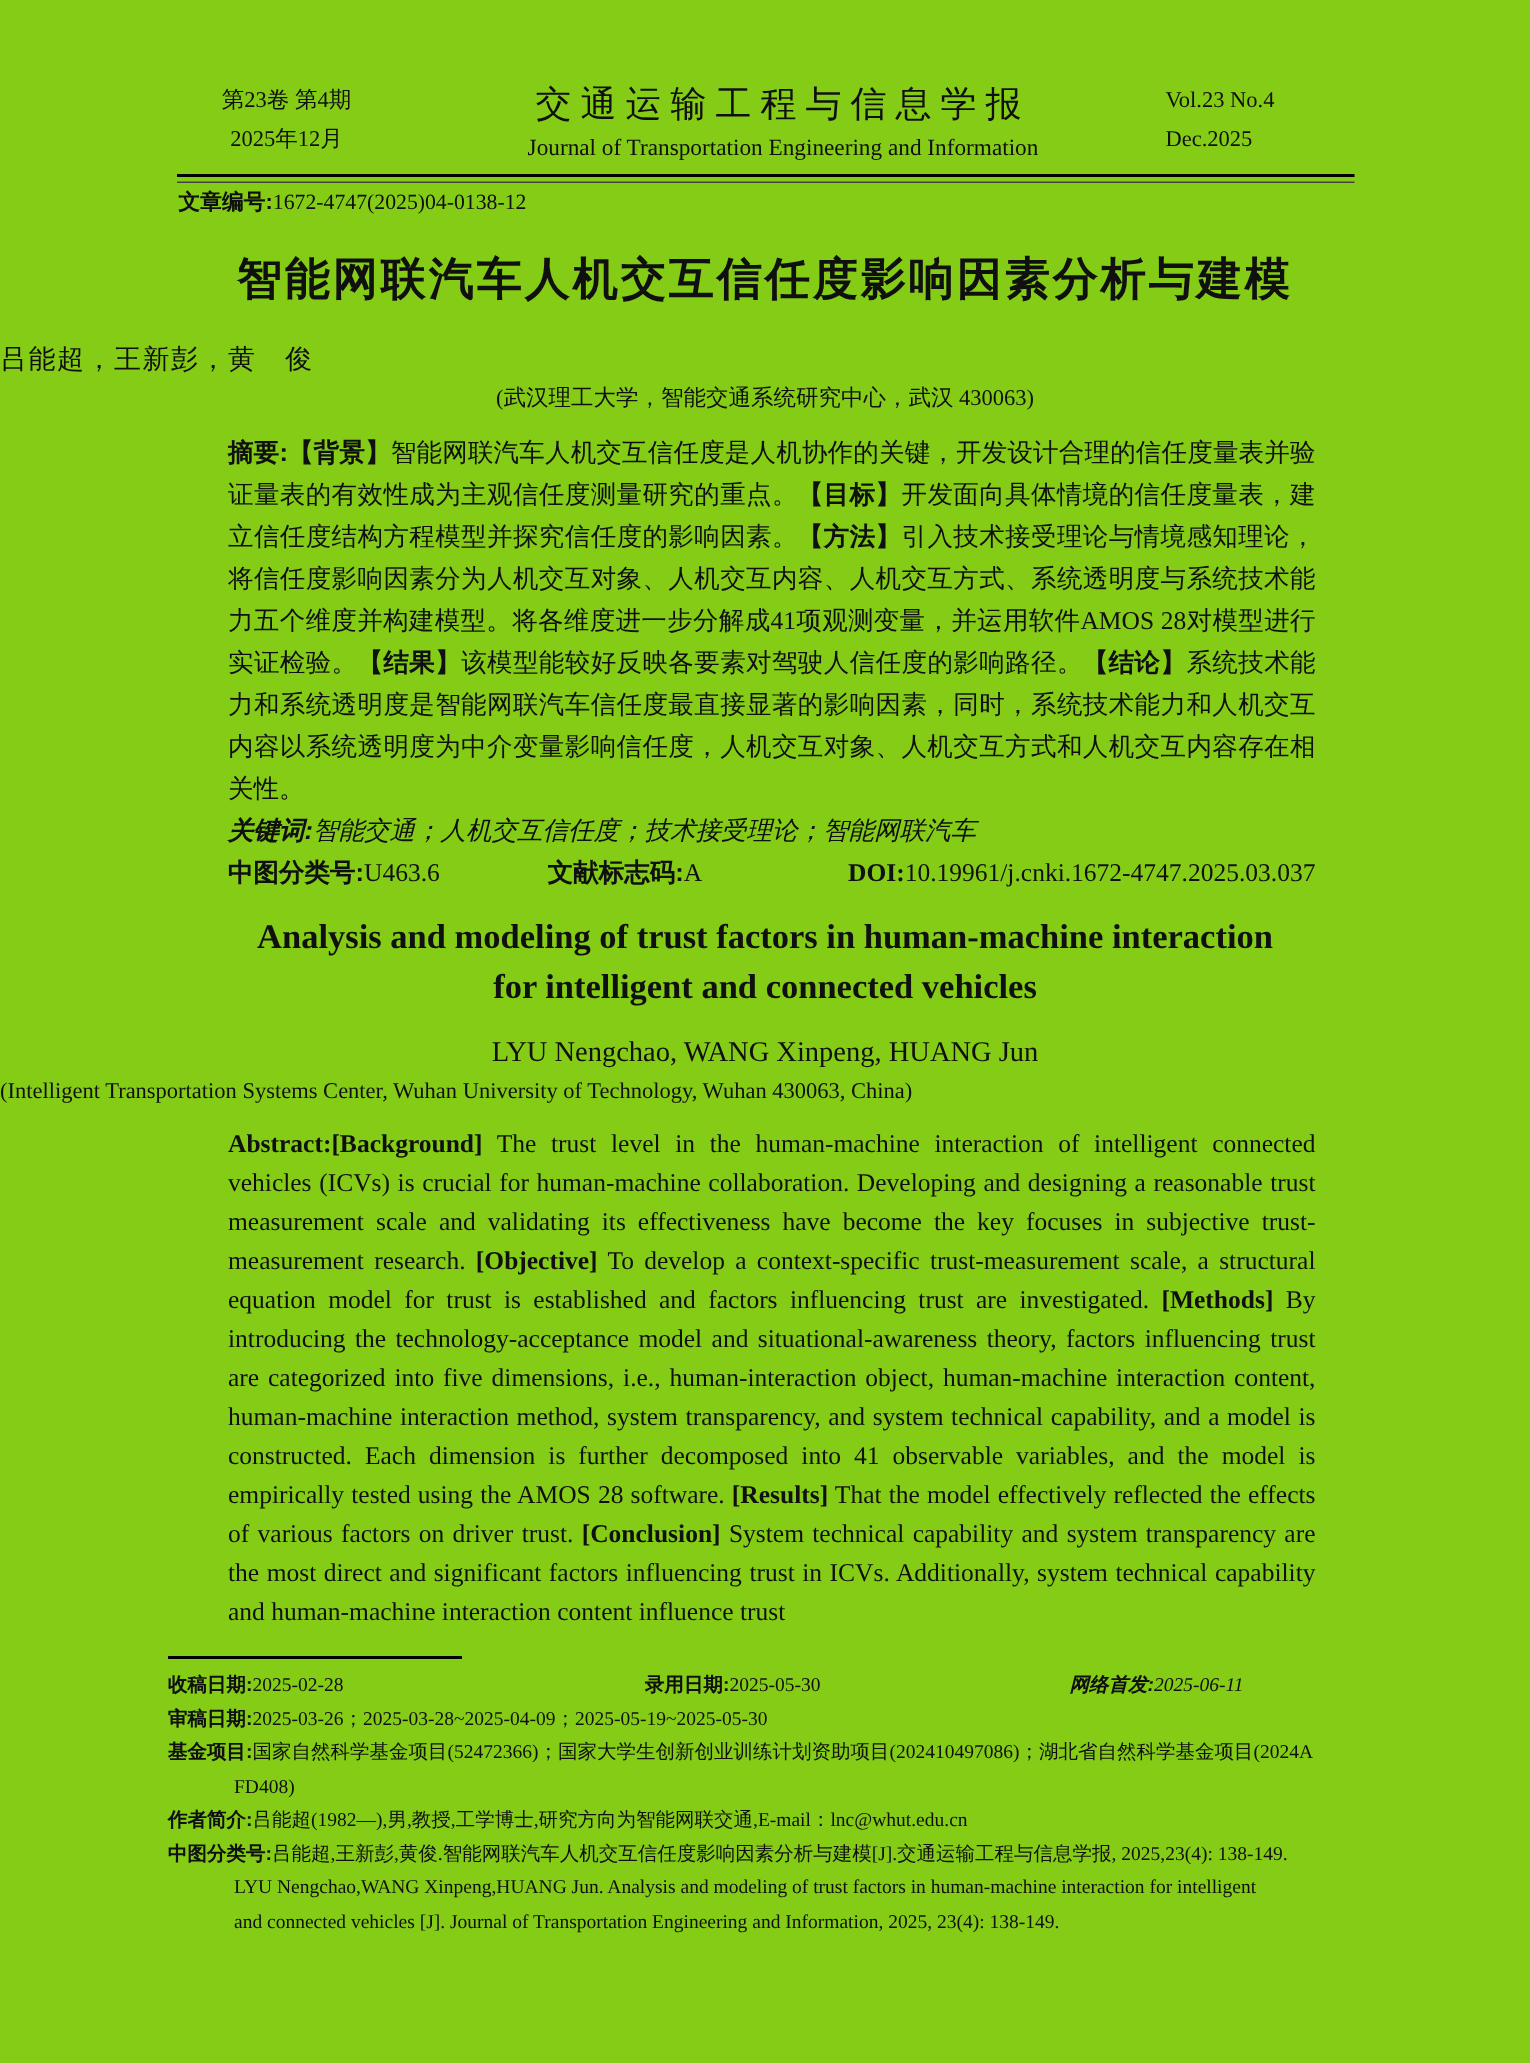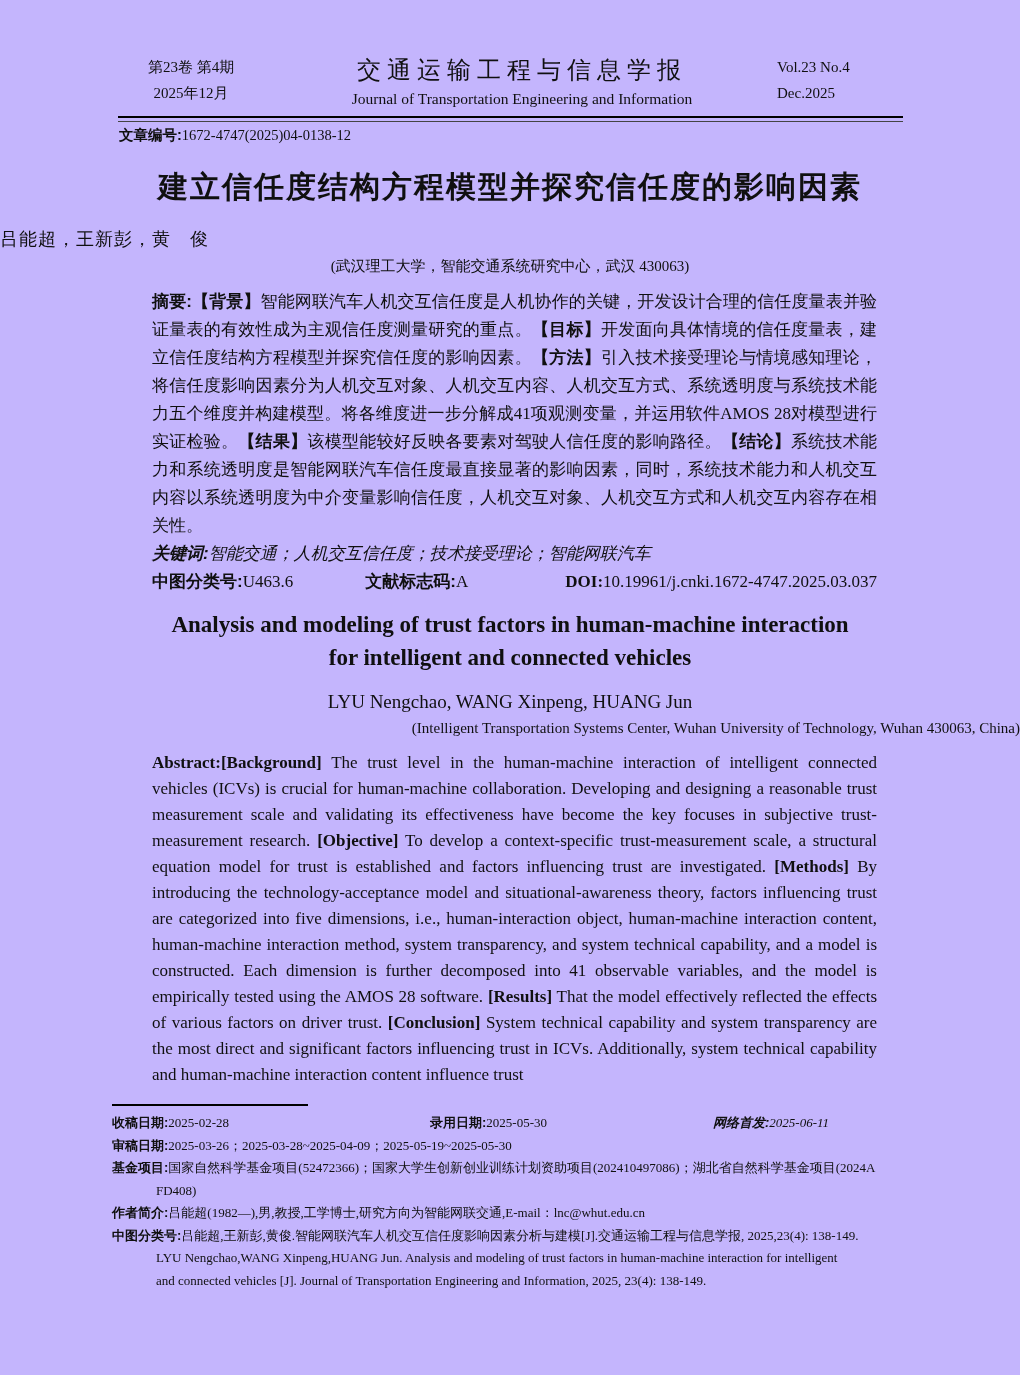--- a/index.html
+++ b/index.html
@@ -1,18 +1,18 @@
 <!DOCTYPE html>
 <html><head>
 <meta charset="utf-8">
 <style>
   html,body { margin:0; padding:0; background:#ffffff; }
   .page {
     position:relative; width:1020px; height:1375px; margin:0 auto;
-    background:#c4b5fd; color:#101010; overflow:hidden;
+    background:#84cc16; color:#101010; overflow:hidden;
     font-family:"Liberation Serif","DejaVu Serif",serif;
   }
   .hei { font-family:"Liberation Sans","DejaVu Sans",sans-serif; font-weight:bold; }
 
   
   .masthead { display:flex; align-items:flex-start; margin:54px 115px 0 115px; }
   .mast-left  { width:152px; text-align:center; font-size:15px; line-height:26px; }
   .mast-right { width:128px; text-align:left; font-size:15px; line-height:26px; }
   .mast-center{ flex:1; text-align:center; }
   .journal-cn { font-size:24px; letter-spacing:6px; line-height:32px; }
@@ -30,21 +30,21 @@
 
   .abs-block { margin:12px 143px 0 152px; font-size:17px; line-height:28px;
     text-align:justify; }
   .kw-line  { margin:0 143px 0 152px; font-size:17px; line-height:28px;font-style:italic; }
   .clc-line { display:flex; margin:0 143px 0 152px; font-size:17px; line-height:28px; }
   .clc-mid { margin-left:72px; }
   .clc-doi { margin-left:auto; }
 
   .title-en { text-align:center; font-weight:bold; font-size:23px; line-height:33px; margin-top:12px; }
   .authors-en { text-align:center; font-size:19px; line-height:24px; margin-top:16px; }
-  .affil-en { text-align:right; font-size:15px; line-height:20px; margin-top:4px; }
+  .affil-en { text-align:left; font-size:15px; line-height:20px; margin-top:4px; }
   .abs-en { margin:12px 143px 0 152px; font-size:17px; line-height:26px; text-align:justify; }
 
   
   .footnote { position:absolute; left:112px; right:108px; top:1104px;
     font-size:13px; line-height:22.5px; }
   .fn-rule { width:196px; border-top:2px solid #000; margin-bottom:6px; }
   .fn-label { font-family:"Liberation Sans","DejaVu Sans",sans-serif; font-weight:bold; }
   .fn-row3 { display:flex; }
   .fn-c1 { width:318px; }
   .fn-c2 { width:283px; }
@@ -70,21 +70,21 @@
       <div>Dec.2025</div>
     </div>
   </div>
 
   <div class="double-rule"></div>
 
   <div class="article-no">
     <span class="hei">文章编号:</span><span>1672-4747(2025)04-0138-12</span>
   </div>
 
-  <div class="title-cn">建立信任度结构方程模型并探究信任度的影响因素</div>
+  <div class="title-cn">智能网联汽车人机交互信任度影响因素分析与建模</div>
   <div class="authors-cn">吕能超，王新彭，黄　俊</div>
   <div class="affil-cn">(武汉理工大学，智能交通系统研究中心，武汉 430063)</div>
 
   <p class="abs-block"><b class="hei">摘要:</b><b class="hei">【背景】</b><span>智能网联汽车人机交互信任度是人机协作的关键，开发设计合理的信任度量表并验证量表的有效性成为主观信任度测量研究的重点。</span><b class="hei">【目标】</b><span>开发面向具体情境的信任度量表，建立信任度结构方程模型并探究信任度的影响因素。</span><b class="hei">【方法】</b><span>引入技术接受理论与情境感知理论，将信任度影响因素分为人机交互对象、人机交互内容、人机交互方式、系统透明度与系统技术能力五个维度并构建模型。将各维度进一步分解成41项观测变量，并运用软件AMOS 28对模型进行实证检验。</span><b class="hei">【结果】</b><span>该模型能较好反映各要素对驾驶人信任度的影响路径。</span><b class="hei">【结论】</b><span>系统技术能力和系统透明度是智能网联汽车信任度最直接显著的影响因素，同时，系统技术能力和人机交互内容以系统透明度为中介变量影响信任度，人机交互对象、人机交互方式和人机交互内容存在相关性。</span></p>
 
   <div class="kw-line">
     <span class="hei">关键词:</span><span>智能交通；人机交互信任度；技术接受理论；智能网联汽车</span>
   </div>
 
   <div class="clc-line">

